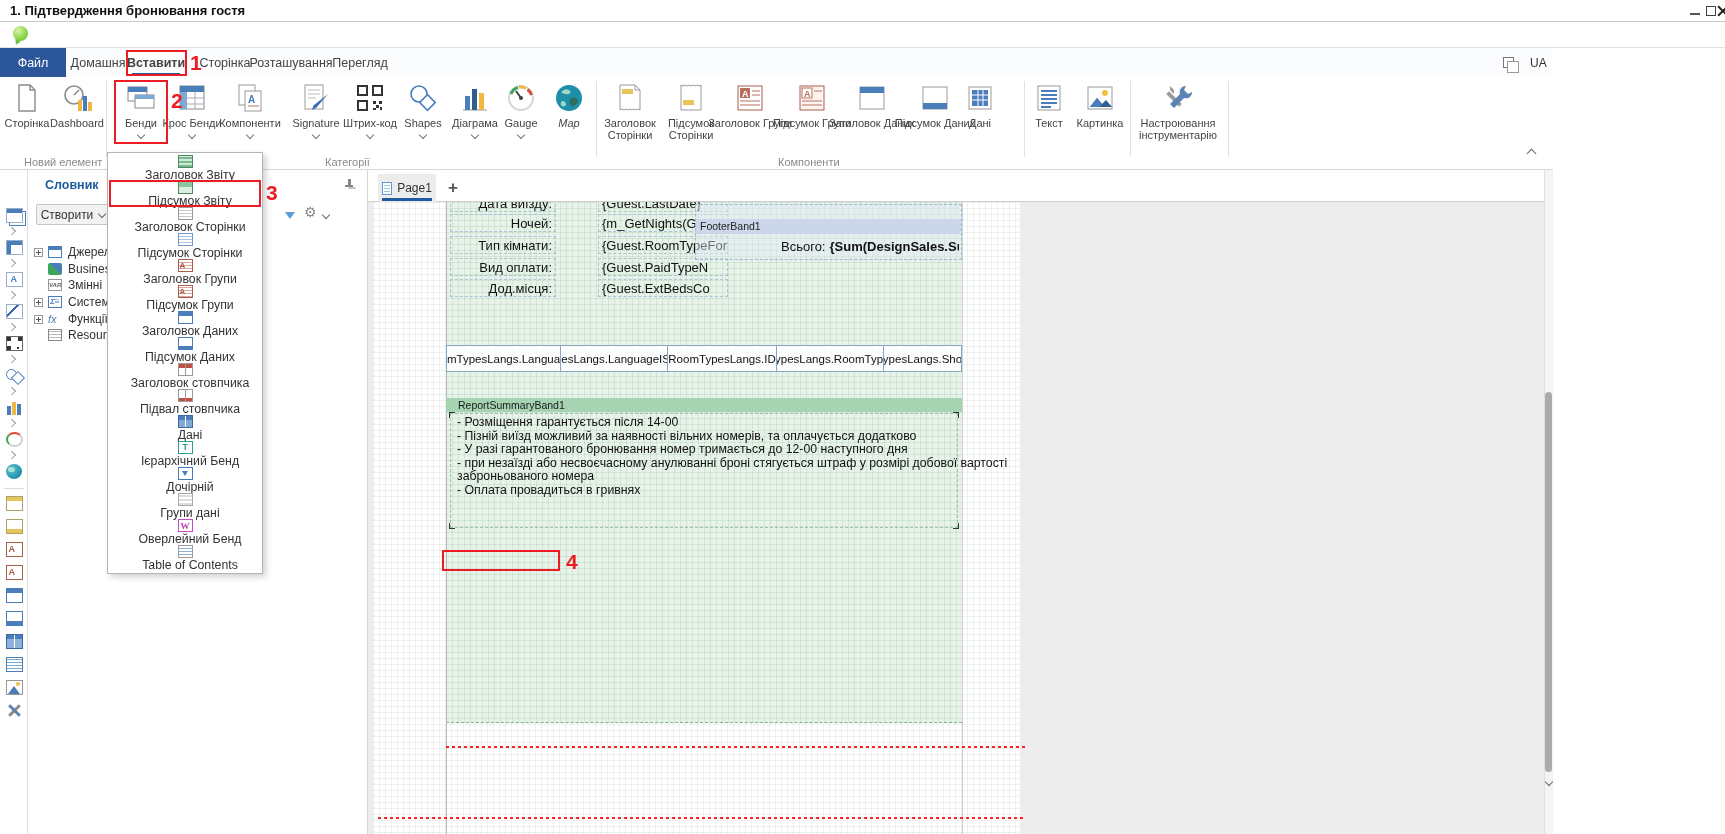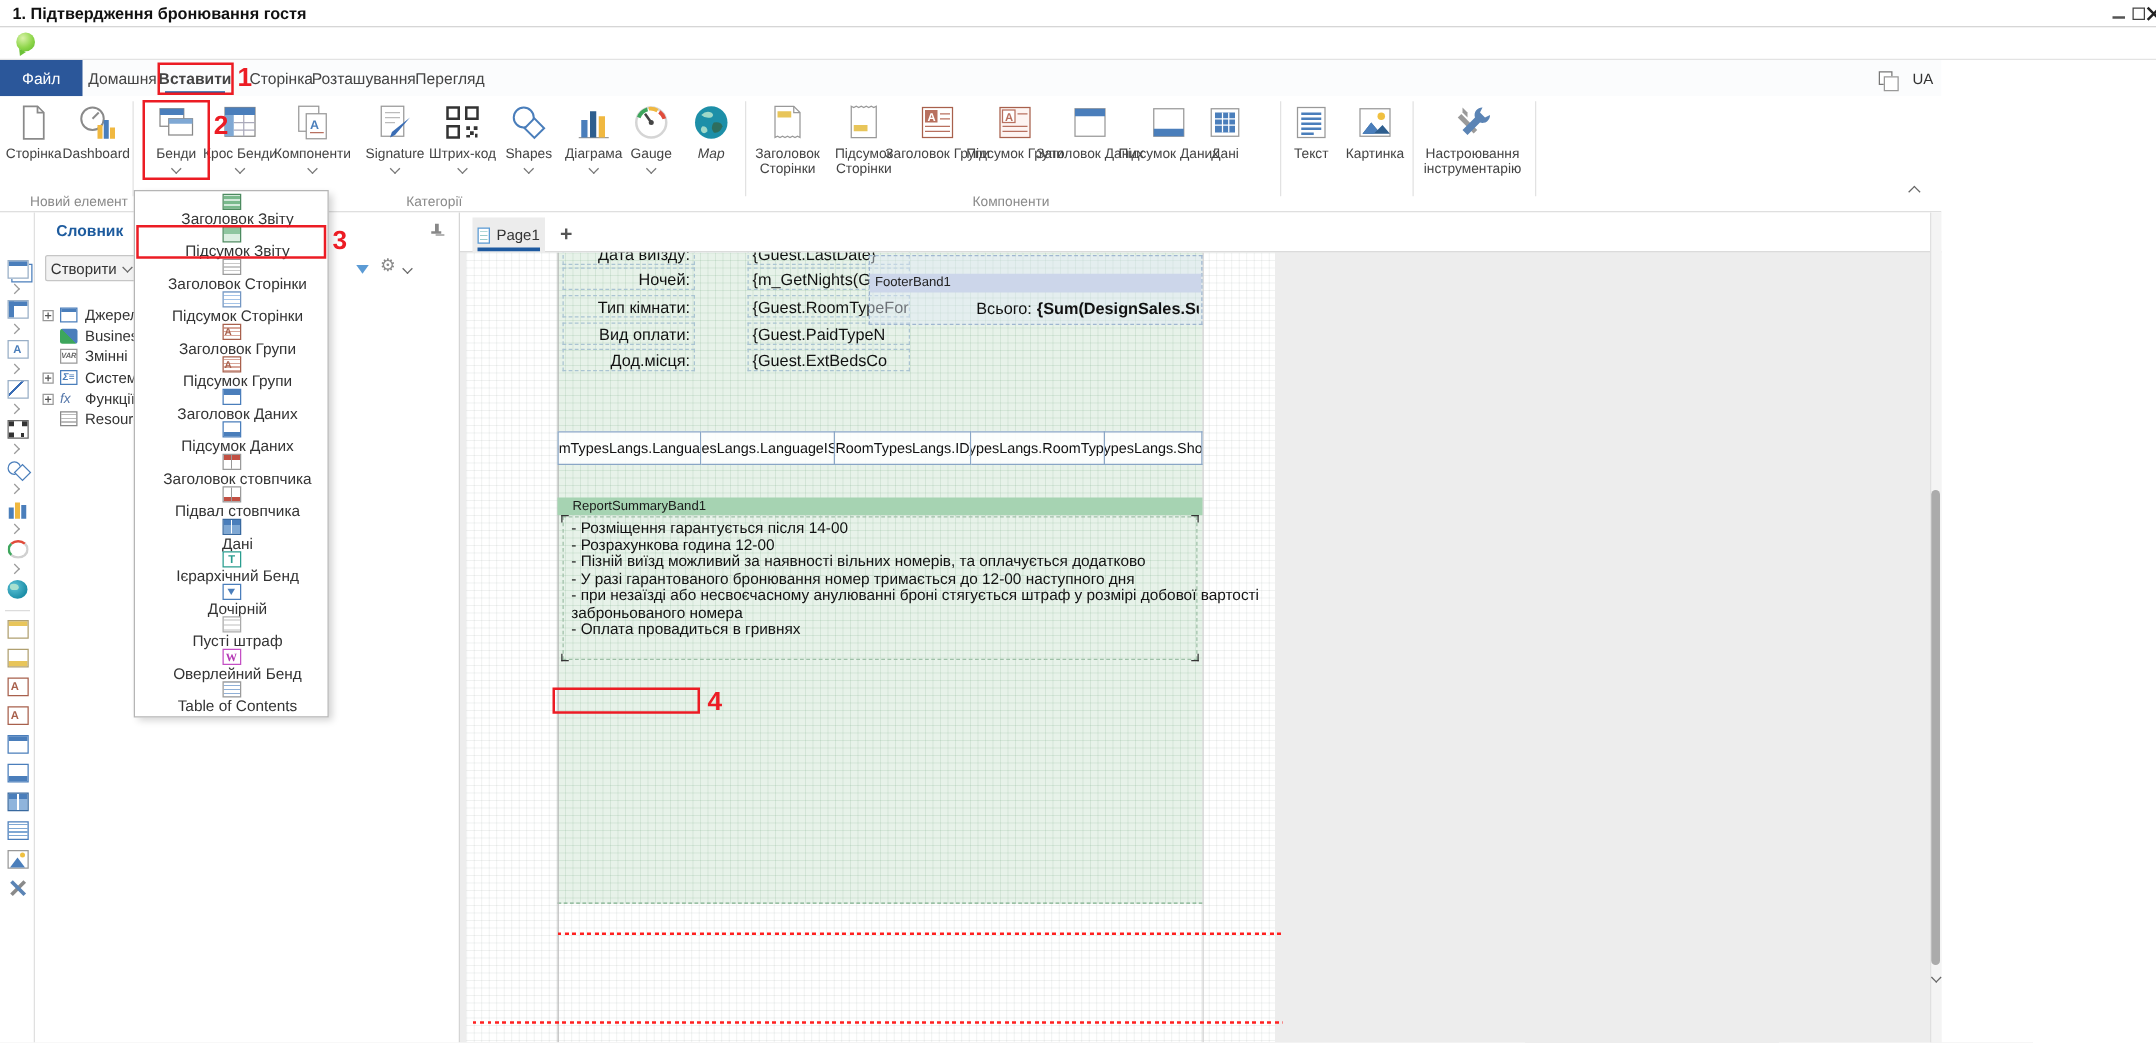--- a/index.html
+++ b/index.html
@@ -640,21 +640,20 @@
         <div class="tcell" style="width:78px;">omTypesLangs.Shorteni</div>
       </div>
 
       <div class="rsb1-bar">ReportSummaryBand1</div>
       <div class="rsb1-text">
         <div class="corner c-tl"></div>
         <div class="corner c-tr"></div>
         <div class="corner c-bl"></div>
         <div class="corner c-br"></div>
         <div class="tl">- Розміщення гарантується після 14-00</div>
-        <div class="tl">- Розрахункова година 12-00</div>
         <div class="tl">- Пізній виїзд можливий за наявності вільних номерів, та оплачується додатково</div>
         <div class="tl">- У разі гарантованого бронювання номер тримається до 12-00 наступного дня</div>
         <div class="tl">- при незаїзді або несвоєчасному анулюванні броні стягується штраф у розмірі добової вартості</div>
         <div class="tl">заброньованого номера</div>
         <div class="tl">- Оплата провадиться в гривнях</div>
       </div>
 
       <div class="rsb2-redbox redbox"></div>
       <div class="rsb2-num red-num">4</div>
 
@@ -712,21 +711,21 @@
   <div class="menu-item">
       <i class="mi mi-hb"></i>
       <span>Ієрархічний Бенд</span>
     </div>
   <div class="menu-item">
       <i class="mi mi-cb"></i>
       <span>Дочірній</span>
     </div>
   <div class="menu-item">
       <i class="mi mi-ed"></i>
-      <span>Пусті штраф</span>
+      <span>Групи дані</span>
     </div>
   <div class="menu-item">
       <i class="mi mi-ob"></i>
       <span>Оверлейний Бенд</span>
     </div>
   <div class="menu-item">
       <i class="mi mi-toc"></i>
       <span>Table of Contents</span>
     </div>
 </div>

